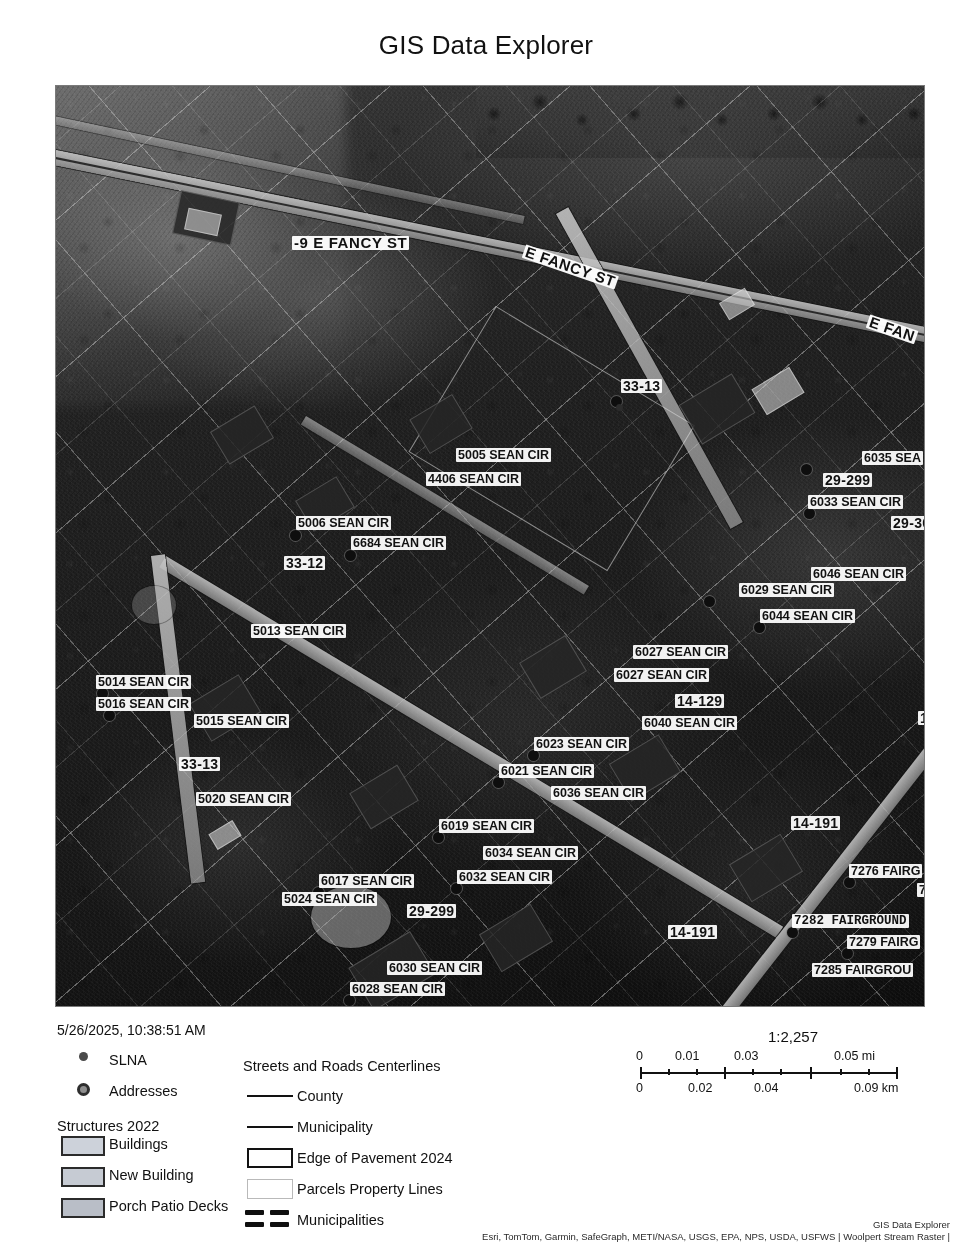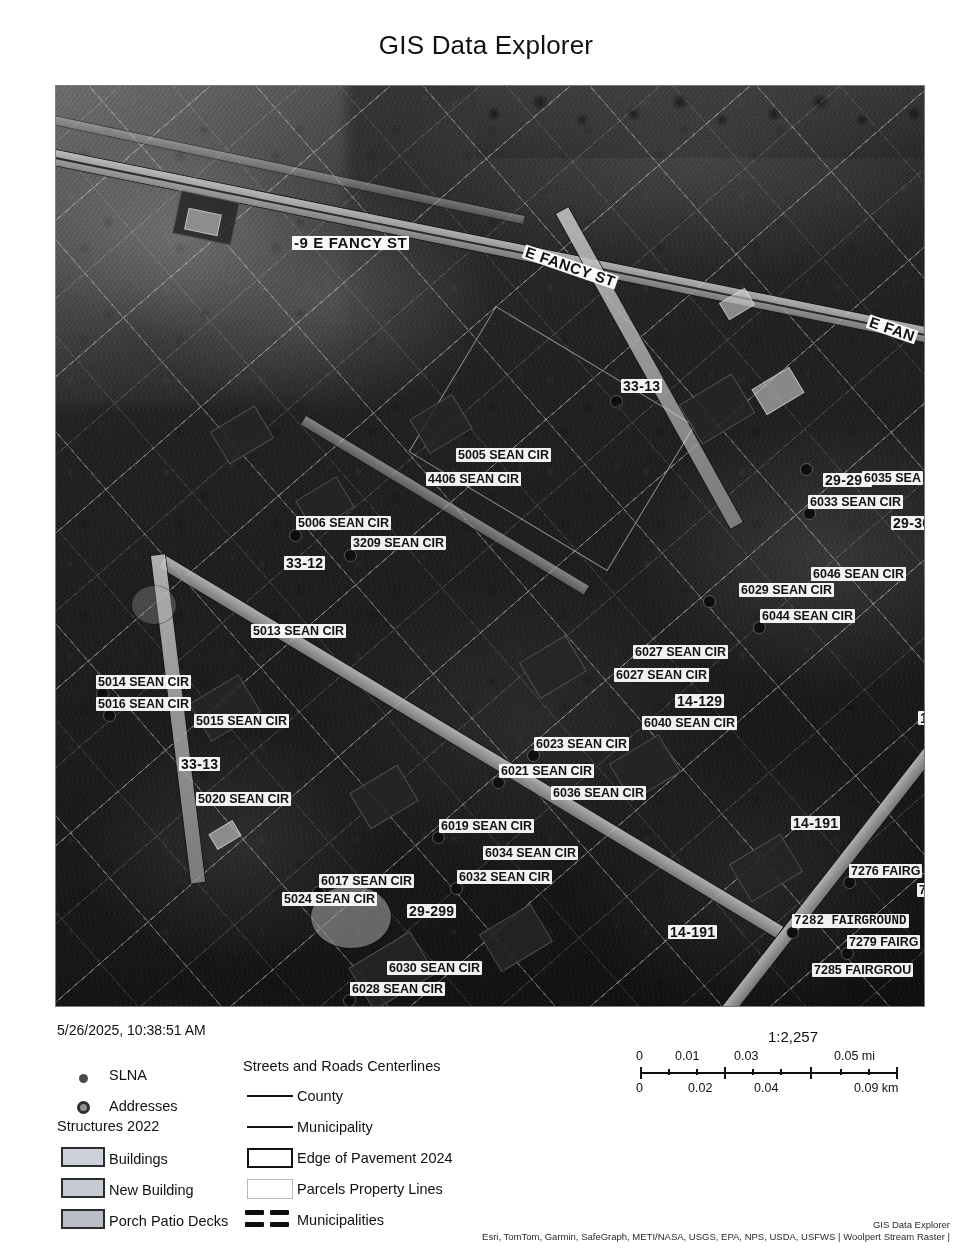--- a/index.html
+++ b/index.html
@@ -182,21 +182,21 @@
 
   
   #timestamp {
     position: absolute;
     left: 57px; top: 1022px;
     font-size: 14px; color: #111;
   }
 
   
   #legend-left { position: absolute; left: 57px; top: 1052px; width: 240px; }
-  .lg-row { display: flex; align-items: flex-end; height: 31px; }
+  .lg-row { display: flex; align-items: flex-start; height: 31px; }
   .lg-sym { width: 52px; display: flex; justify-content: center; align-items: center; }
   .lg-text { font-size: 14.5px; color: #111; }
   .lg-heading { font-size: 14.5px; color: #111; padding: 4px 0 2px 0; }
   .sym-slna { width: 9px; height: 9px; border-radius: 50%; background: #4a4a4a; }
   .sym-addr {
     width: 13px; height: 13px; border-radius: 50%;
     background: #8f8f8f; border: 3px solid #2e2e2e;
   }
   .sym-swatch {
     width: 44px; height: 20px;
@@ -317,22 +317,22 @@
           <div class="maplabel parcelid" style="left: 835px; top: 430px;">29-300</div>
           <div class="maplabel parcelid" style="left: 619px; top: 608px;">14-129</div>
           <div class="maplabel parcelid" style="left: 123px; top: 671px;">33-13</div>
           <div class="maplabel parcelid" style="left: 735px; top: 730px;">14-191</div>
           <div class="maplabel parcelid" style="left: 351px; top: 818px;">29-299</div>
           <div class="maplabel parcelid" style="left: 612px; top: 839px;">14-191</div>
           <div class="maplabel parcelid" style="left: 862px; top: 625px;">1</div>
           <div class="maplabel " style="left: 400px; top: 362px;">5005 SEAN CIR</div>
           <div class="maplabel " style="left: 370px; top: 386px;">4406 SEAN CIR</div>
           <div class="maplabel " style="left: 240px; top: 430px;">5006 SEAN CIR</div>
-          <div class="maplabel " style="left: 295px; top: 450px;">3209 SEAN CIR</div>
-          <div class="maplabel " style="left: 806px; top: 385px;">6035 SEA</div>
+          <div class="maplabel " style="left: 295px; top: 450px;">6684 SEAN CIR</div>
+          <div class="maplabel " style="left: 806px; top: 365px;">6035 SEA</div>
           <div class="maplabel " style="left: 752px; top: 409px;">6033 SEAN CIR</div>
           <div class="maplabel " style="left: 755px; top: 481px;">6046 SEAN CIR</div>
           <div class="maplabel " style="left: 683px; top: 497px;">6029 SEAN CIR</div>
           <div class="maplabel " style="left: 704px; top: 523px;">6044 SEAN CIR</div>
           <div class="maplabel " style="left: 195px; top: 538px;">5013 SEAN CIR</div>
           <div class="maplabel " style="left: 577px; top: 559px;">6027 SEAN CIR</div>
           <div class="maplabel " style="left: 558px; top: 582px;">6027 SEAN CIR</div>
           <div class="maplabel " style="left: 40px; top: 589px;">5014 SEAN CIR</div>
           <div class="maplabel " style="left: 40px; top: 611px;">5016 SEAN CIR</div>
           <div class="maplabel " style="left: 138px; top: 628px;">5015 SEAN CIR</div>

